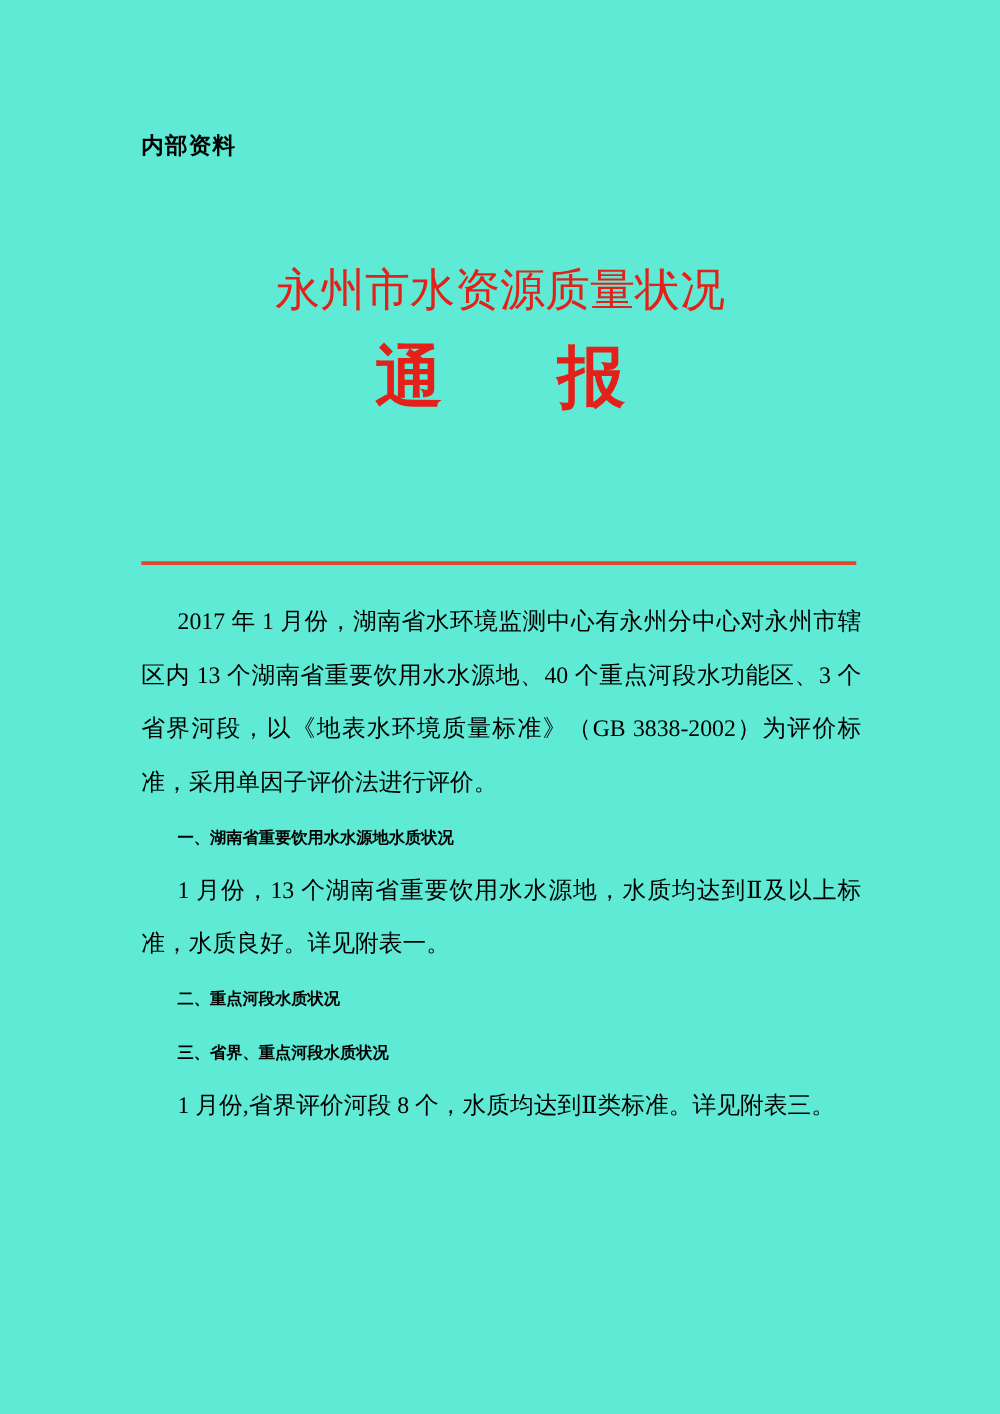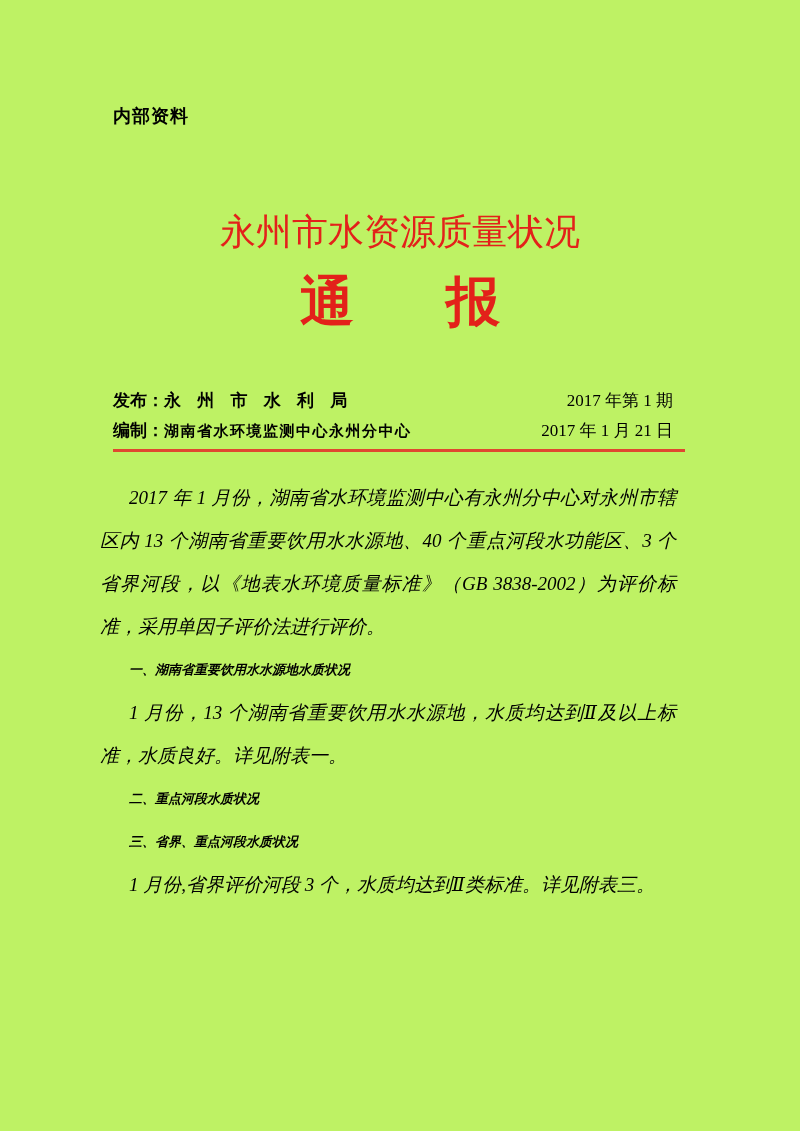--- a/index.html
+++ b/index.html
@@ -4,21 +4,21 @@
 <style>
   html, body {
     margin: 0;
     padding: 0;
     background: #ffffff;
   }
   .page {
     position: relative;
     width: 800px;
     height: 1131px;
-    background: #bef264;
+    background: #5eead4;
     color: #000000;
     font-family: "Liberation Serif", "DejaVu Serif", serif;
     overflow: hidden;
   }
   .classification {
     position: absolute;
     left: 113px;
     top: 104px;
     font-size: 18px;
     font-weight: bold;
@@ -85,27 +85,26 @@
   .red-rule {
     position: absolute;
     left: 113px;
     top: 449px;
     width: 572px;
     height: 3px;
     background: #e04830;
   }
   .body-text {
     position: absolute;
-    left: 100px;
+    left: 113px;
     top: 476px;
     width: 576px;
     font-size: 19px;
     line-height: 43px;
     text-align: justify;
-    font-style: italic;
   }
   .body-text p {
     margin: 0;
     text-indent: 29px;
   }
   .body-text h2 {
     margin: 0;
     font-size: 13px;
     font-weight: bold;
     text-indent: 29px;
@@ -119,42 +118,28 @@
 
   <div class="classification">内部资料</div>
 
   <h1 class="title-line1">永州市水资源质量状况</h1>
 
   <div class="title-line2">
     <span>通</span>
     <span>报</span>
   </div>
 
-  <div class="masthead">
-    <div class="mh-row">
-      <span class="mh-left">
-        <span class="mh-label">发布：</span><span class="mh-publisher">永 州 市 水 利 局</span>
-      </span>
-      <span class="mh-right">2017 年第 1 期</span>
-    </div>
-    <div class="mh-row">
-      <span class="mh-left">
-        <span class="mh-label">编制：</span><span class="mh-compiler">湖南省水环境监测中心永州分中心</span>
-      </span>
-      <span class="mh-right">2017 年 1 月 21 日</span>
-    </div>
-  </div>
 
   <div class="red-rule"></div>
 
   <div class="body-text">
     <p>2017 年 1 月份，湖南省水环境监测中心有永州分中心对永州市辖区内 13 个湖南省重要饮用水水源地、40 个重点河段水功能区、3 个省界河段，以《地表水环境质量标准》（GB 3838-2002）为评价标准，采用单因子评价法进行评价。</p>
 
     <h2>一、湖南省重要饮用水水源地水质状况</h2>
     <p>1 月份，13 个湖南省重要饮用水水源地，水质均达到Ⅱ及以上标准，水质良好。详见附表一。</p>
 
     <h2>二、重点河段水质状况</h2>
 
     <h2>三、省界、重点河段水质状况</h2>
-    <p>1 月份,省界评价河段 3 个，水质均达到Ⅱ类标准。详见附表三。</p>
+    <p>1 月份,省界评价河段 8 个，水质均达到Ⅱ类标准。详见附表三。</p>
   </div>
 
 </div>
 
 </body></html>

